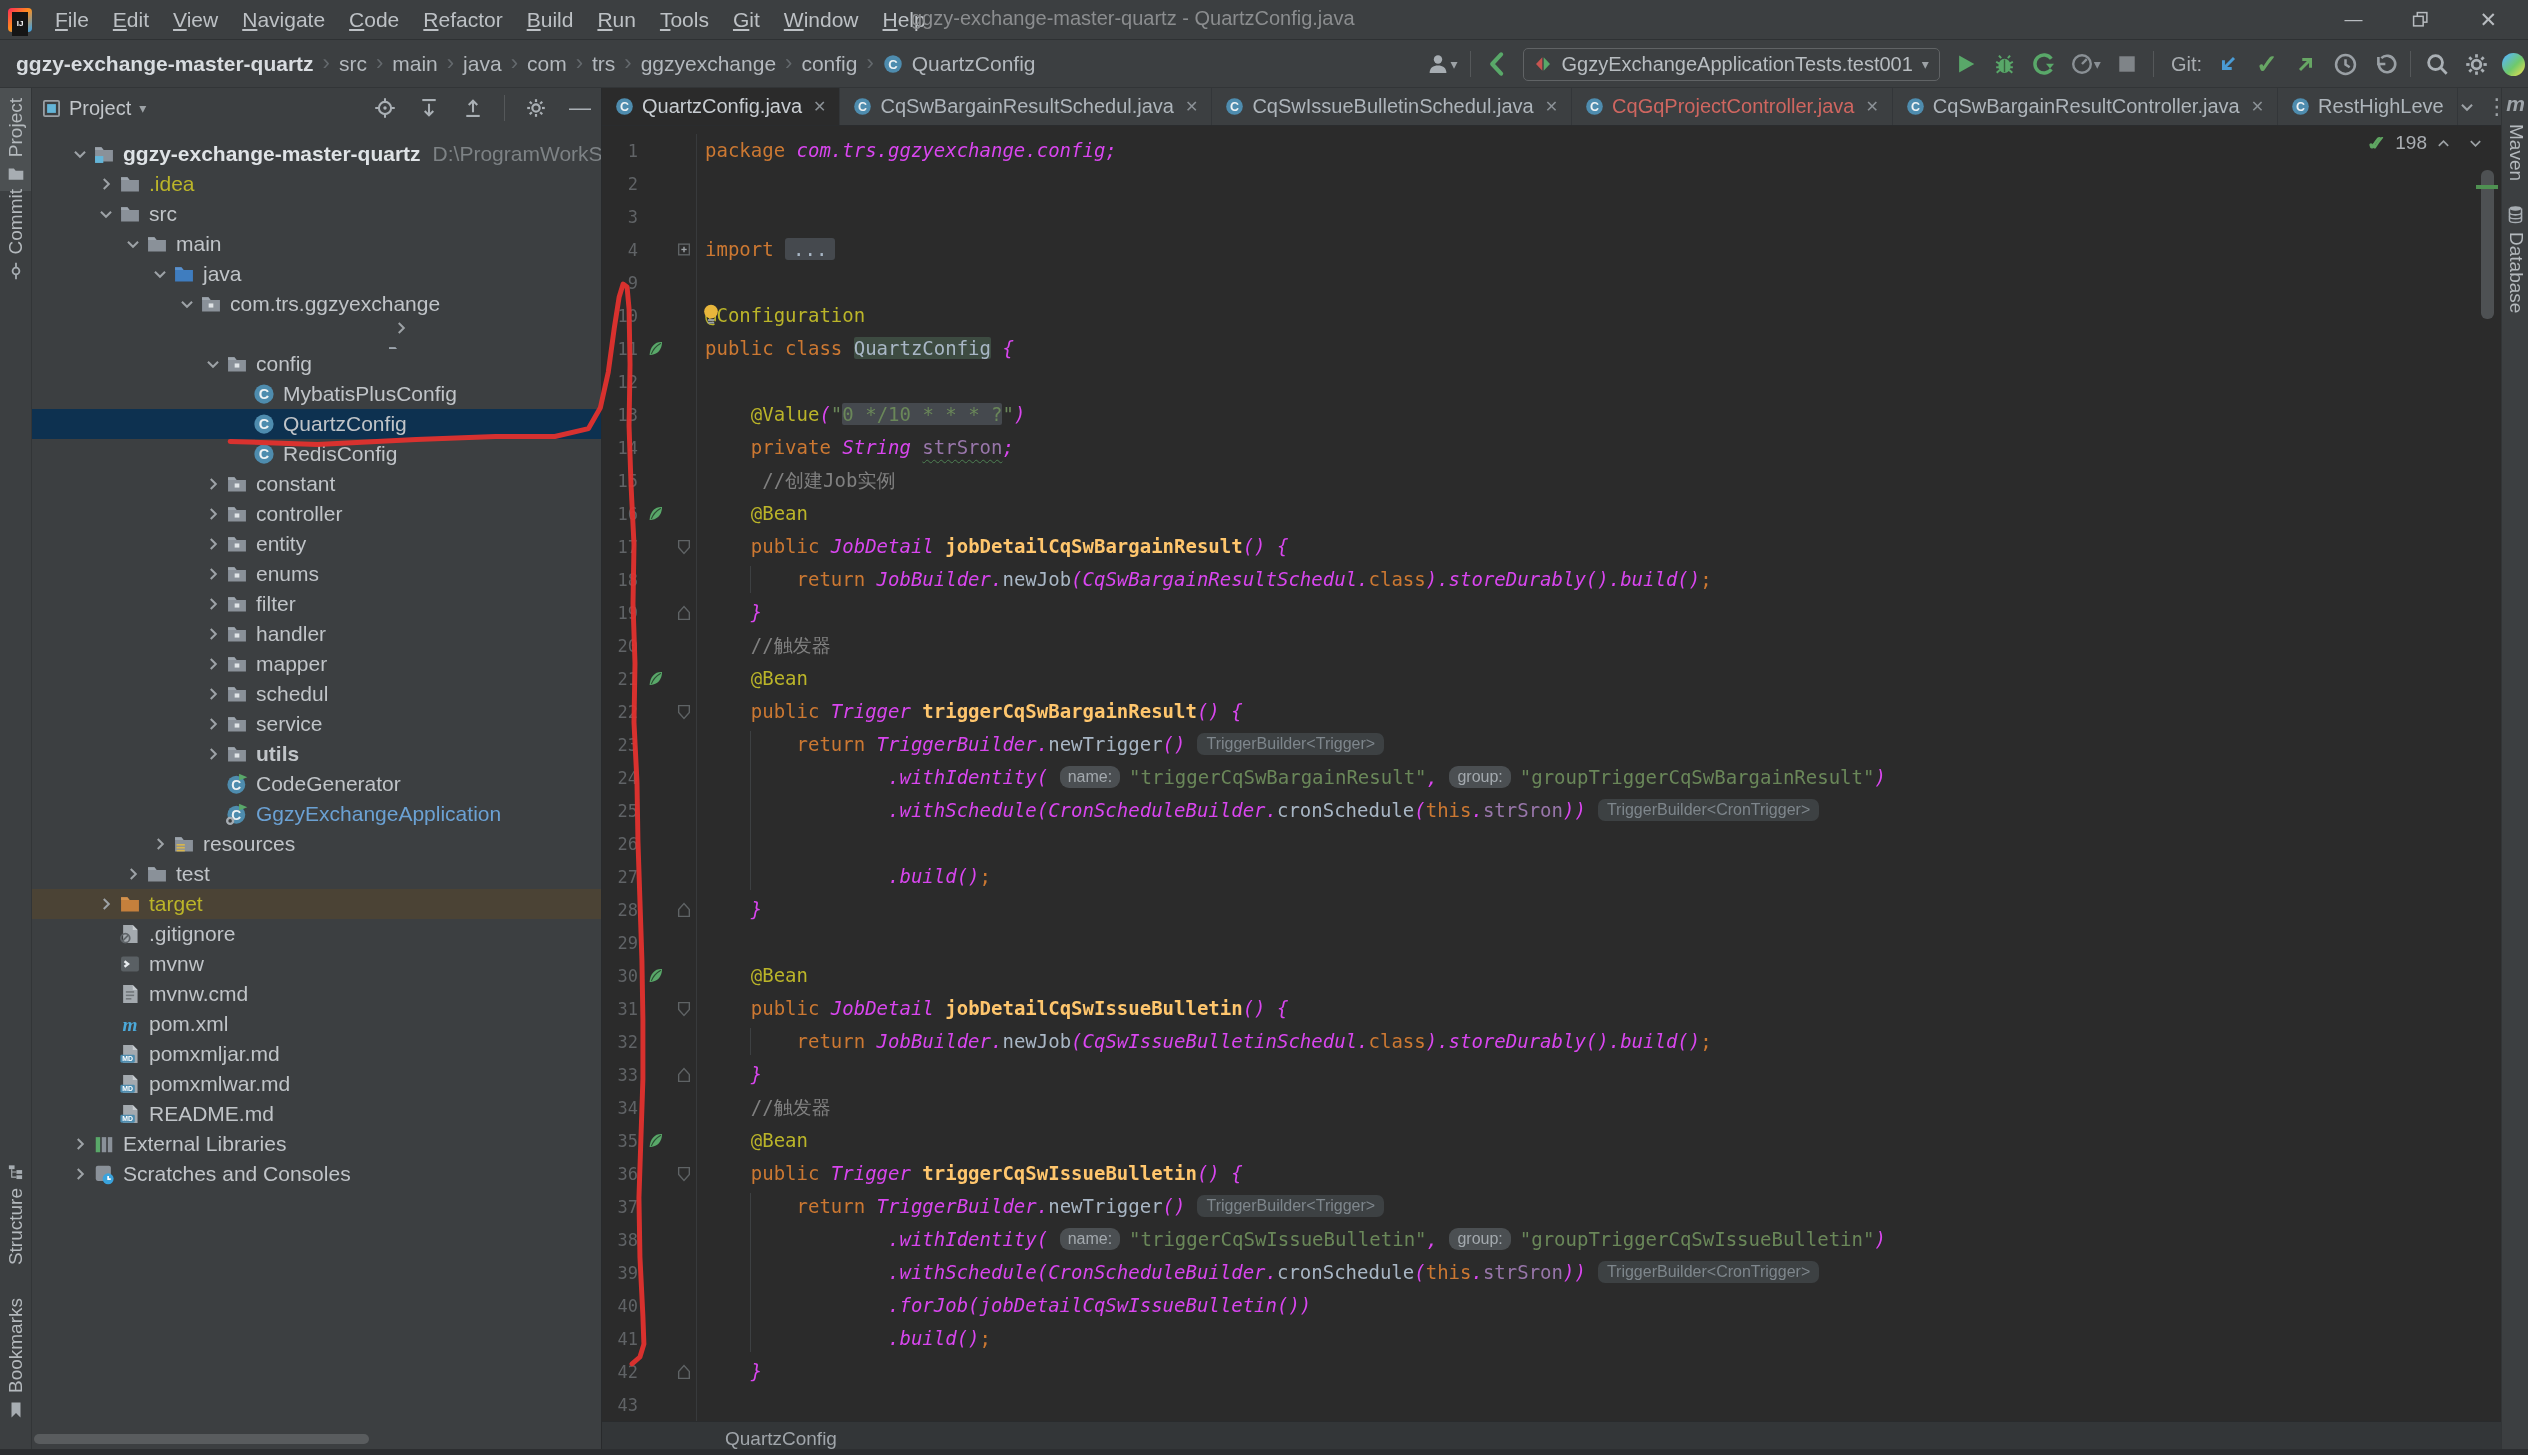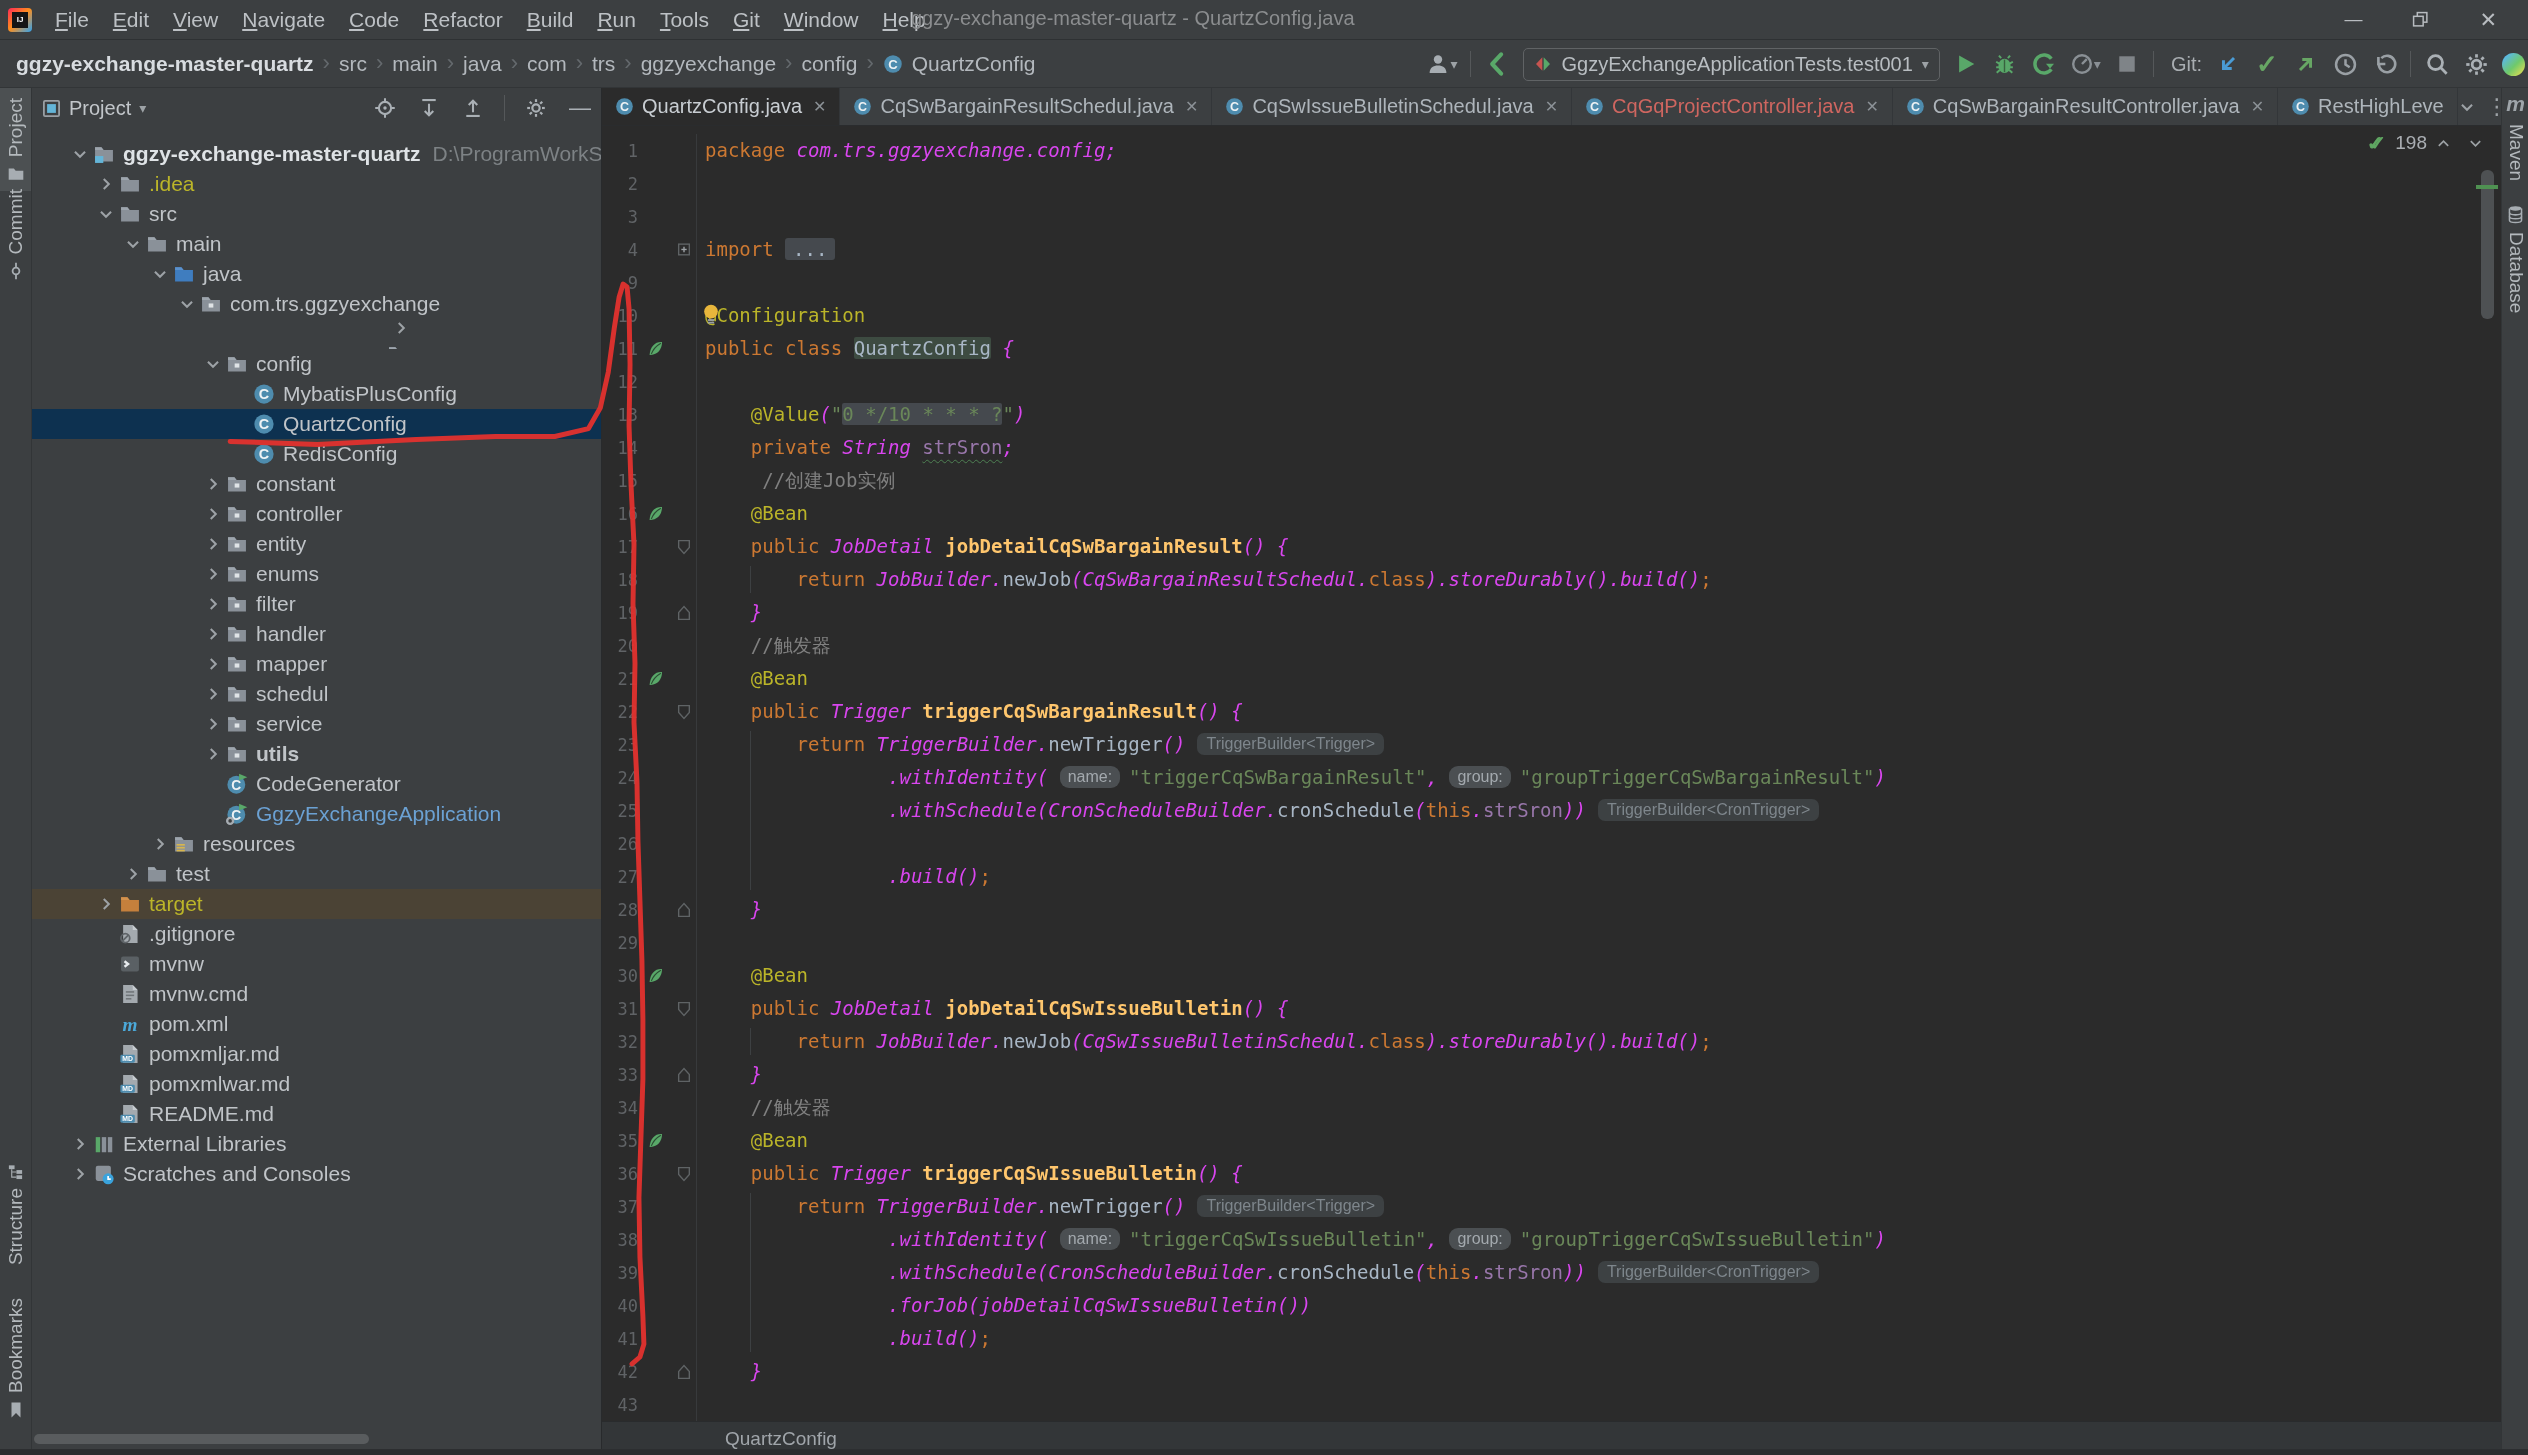--- a/index.html
+++ b/index.html
@@ -5,21 +5,21 @@
   html,body{margin:0;padding:0;}
   body{width:2529px;height:1455px;overflow:hidden;background:#2b2b2b;
        font-family:"Liberation Sans",sans-serif;color:#bbbfc3;position:relative;}
   *{box-sizing:border-box;}
 
   
   .titlebar{height:40px;background:#3c3f41;display:flex;align-items:center;
             border-bottom:1px solid #2e3133;position:relative;}
   .logo{width:24px;height:24px;margin:0 12px 0 8px;border-radius:4px;
         background:linear-gradient(135deg,#fe2857,#fe8f1d 48%,#2ea3f2);position:relative;flex:0 0 24px;}
-  .logo .inner{position:absolute;left:4px;top:4px;width:16px;height:16px;background:#151515;
+  .logo .inner{position:absolute;left:4px;top:4px;width:16px;height:24px;background:#151515;
         color:#fff;font-size:8px;font-weight:bold;display:flex;align-items:center;justify-content:center;}
   .menu{display:flex;gap:2px;}
   .menu-item{font-size:21px;color:#bdc1c5;padding:2px 11px;cursor:default;}
   .menu-item::first-letter{text-decoration:underline;}
   .win-title{position:absolute;left:911px;top:7px;color:#8b8d8f;font-size:20px;white-space:nowrap;}
   .win-controls{margin-left:auto;display:flex;align-items:center;gap:50px;padding-right:32px;}
   .win-btn{color:#b8bcc0;font-size:18px;display:flex;align-items:center;}
 
   
   .toolbar{height:48px;background:#3c3f41;display:flex;align-items:center;

